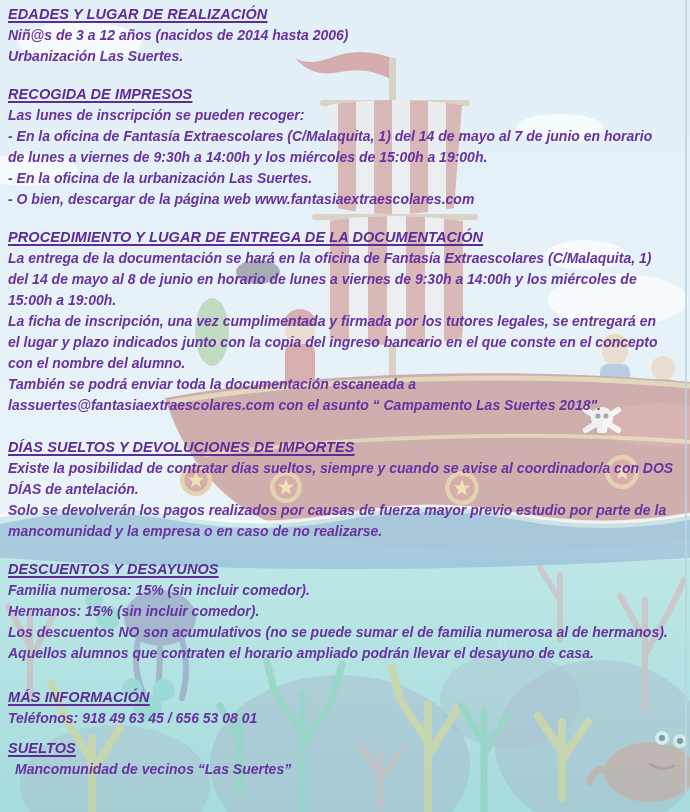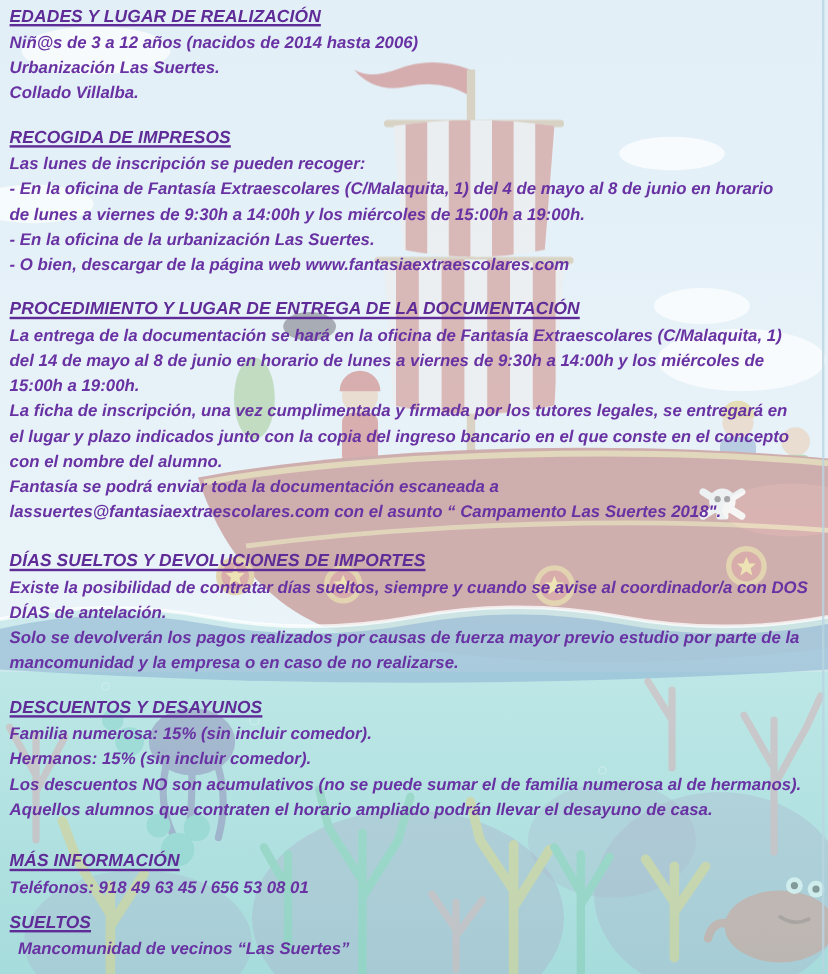--- a/index.html
+++ b/index.html
@@ -201,41 +201,40 @@
       <rect x="685" y="0" width="2" height="812" fill="#B9D4E2" opacity="0.8"></rect>
     </svg>
   </div>
 
   <div class="content">
 
     <section class="sec">
       <h2>EDADES Y LUGAR DE REALIZACIÓN</h2>
       <div class="line">Niñ@s de 3 a 12 años (nacidos de 2014 hasta 2006)</div>
       <div class="line">Urbanización Las Suertes.</div>
-      <div class="line">Collado Villalba.</div>
     </section>
 
     <section class="sec m17">
       <h2>RECOGIDA DE IMPRESOS</h2>
       <div class="line">Las lunes de inscripción se pueden recoger:</div>
-      <div class="line">- En la oficina de Fantasía Extraescolares (C/Malaquita, 1) del 4 de mayo al 8 de junio en horario</div>
+      <div class="line">- En la oficina de Fantasía Extraescolares (C/Malaquita, 1) del 14 de mayo al 7 de junio en horario</div>
       <div class="line">de lunes a viernes de 9:30h a 14:00h y los miércoles de 15:00h a 19:00h.</div>
       <div class="line">- En la oficina de la urbanización Las Suertes.</div>
       <div class="line">- O bien, descargar de la página web www.fantasiaextraescolares.com</div>
     </section>
 
     <section class="sec m17">
       <h2>PROCEDIMIENTO Y LUGAR DE ENTREGA DE LA DOCUMENTACIÓN</h2>
       <div class="line">La entrega de la documentación se hará en la oficina de Fantasía Extraescolares (C/Malaquita, 1)</div>
       <div class="line">del 14 de mayo al 8 de junio en horario de lunes a viernes de 9:30h a 14:00h y los miércoles de</div>
       <div class="line">15:00h a 19:00h.</div>
       <div class="line">La ficha de inscripción, una vez cumplimentada y firmada por los tutores legales, se entregará en</div>
       <div class="line">el lugar y plazo indicados junto con la copia del ingreso bancario en el que conste en el concepto</div>
       <div class="line">con el nombre del alumno.</div>
-      <div class="line">Fantasía se podrá enviar toda la documentación escaneada a</div>
+      <div class="line">También se podrá enviar toda la documentación escaneada a</div>
       <div class="line">lassuertes@fantasiaextraescolares.com con el asunto “ Campamento Las Suertes 2018".</div>
     </section>
 
     <section class="sec m21">
       <h2>DÍAS SUELTOS Y DEVOLUCIONES DE IMPORTES</h2>
       <div class="line">Existe la posibilidad de contratar días sueltos, siempre y cuando se avise al coordinador/a con DOS</div>
       <div class="line">DÍAS de antelación.</div>
       <div class="line">Solo se devolverán los pagos realizados por causas de fuerza mayor previo estudio por parte de la</div>
       <div class="line">mancomunidad y la empresa o en caso de no realizarse.</div>
     </section>

